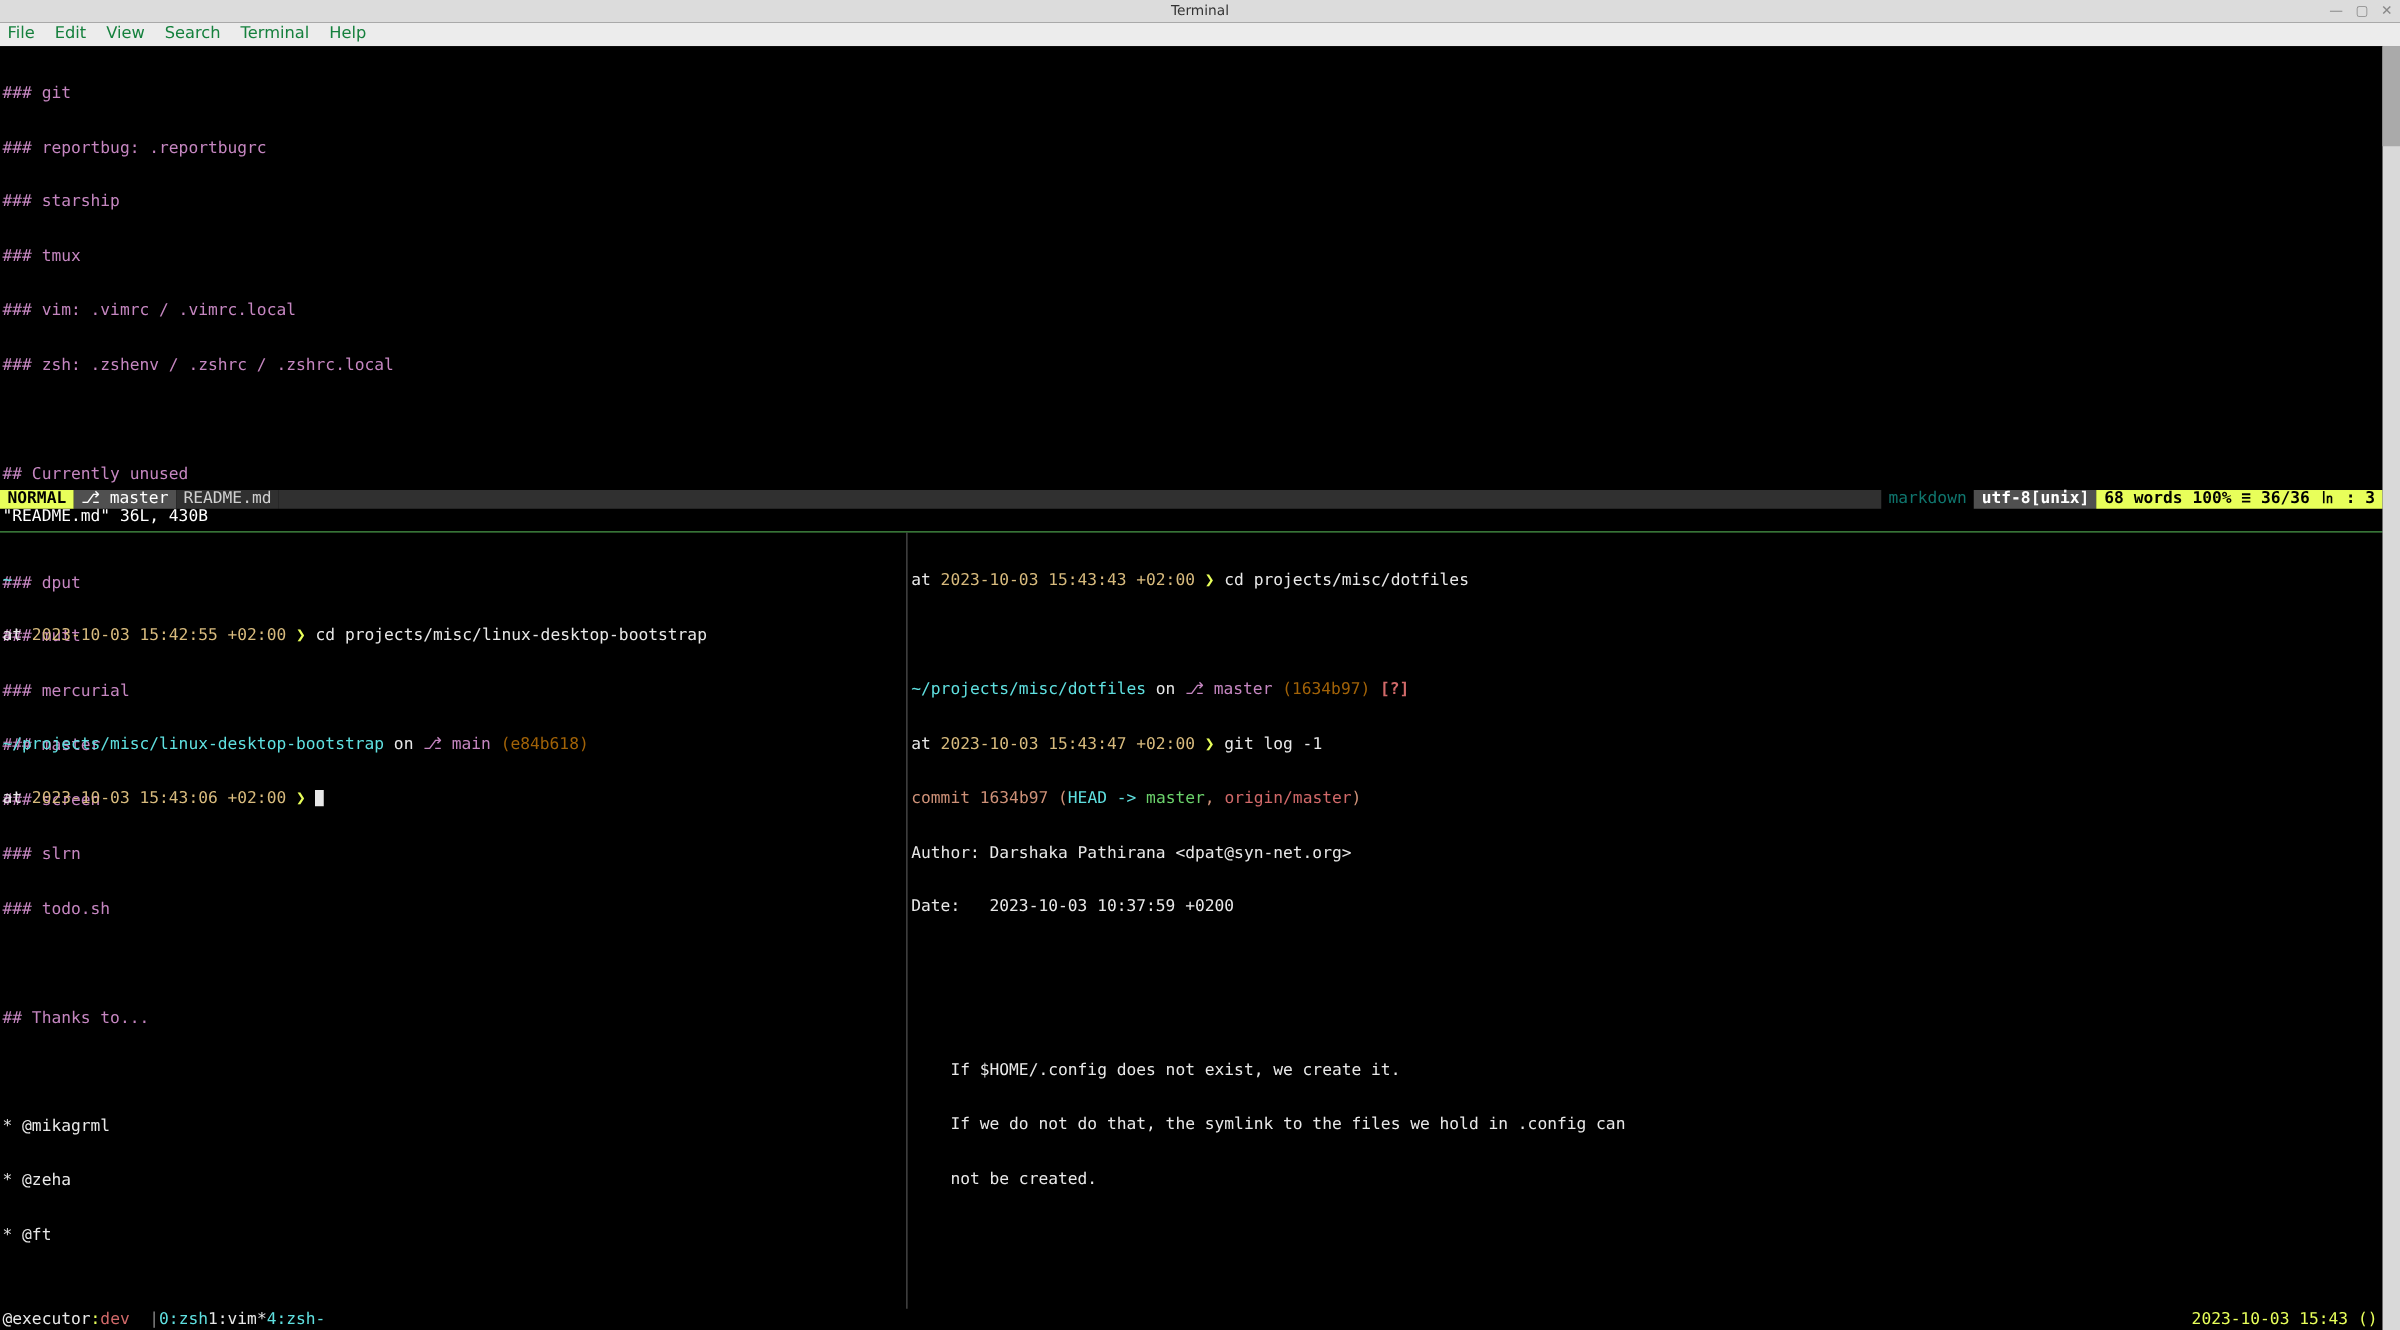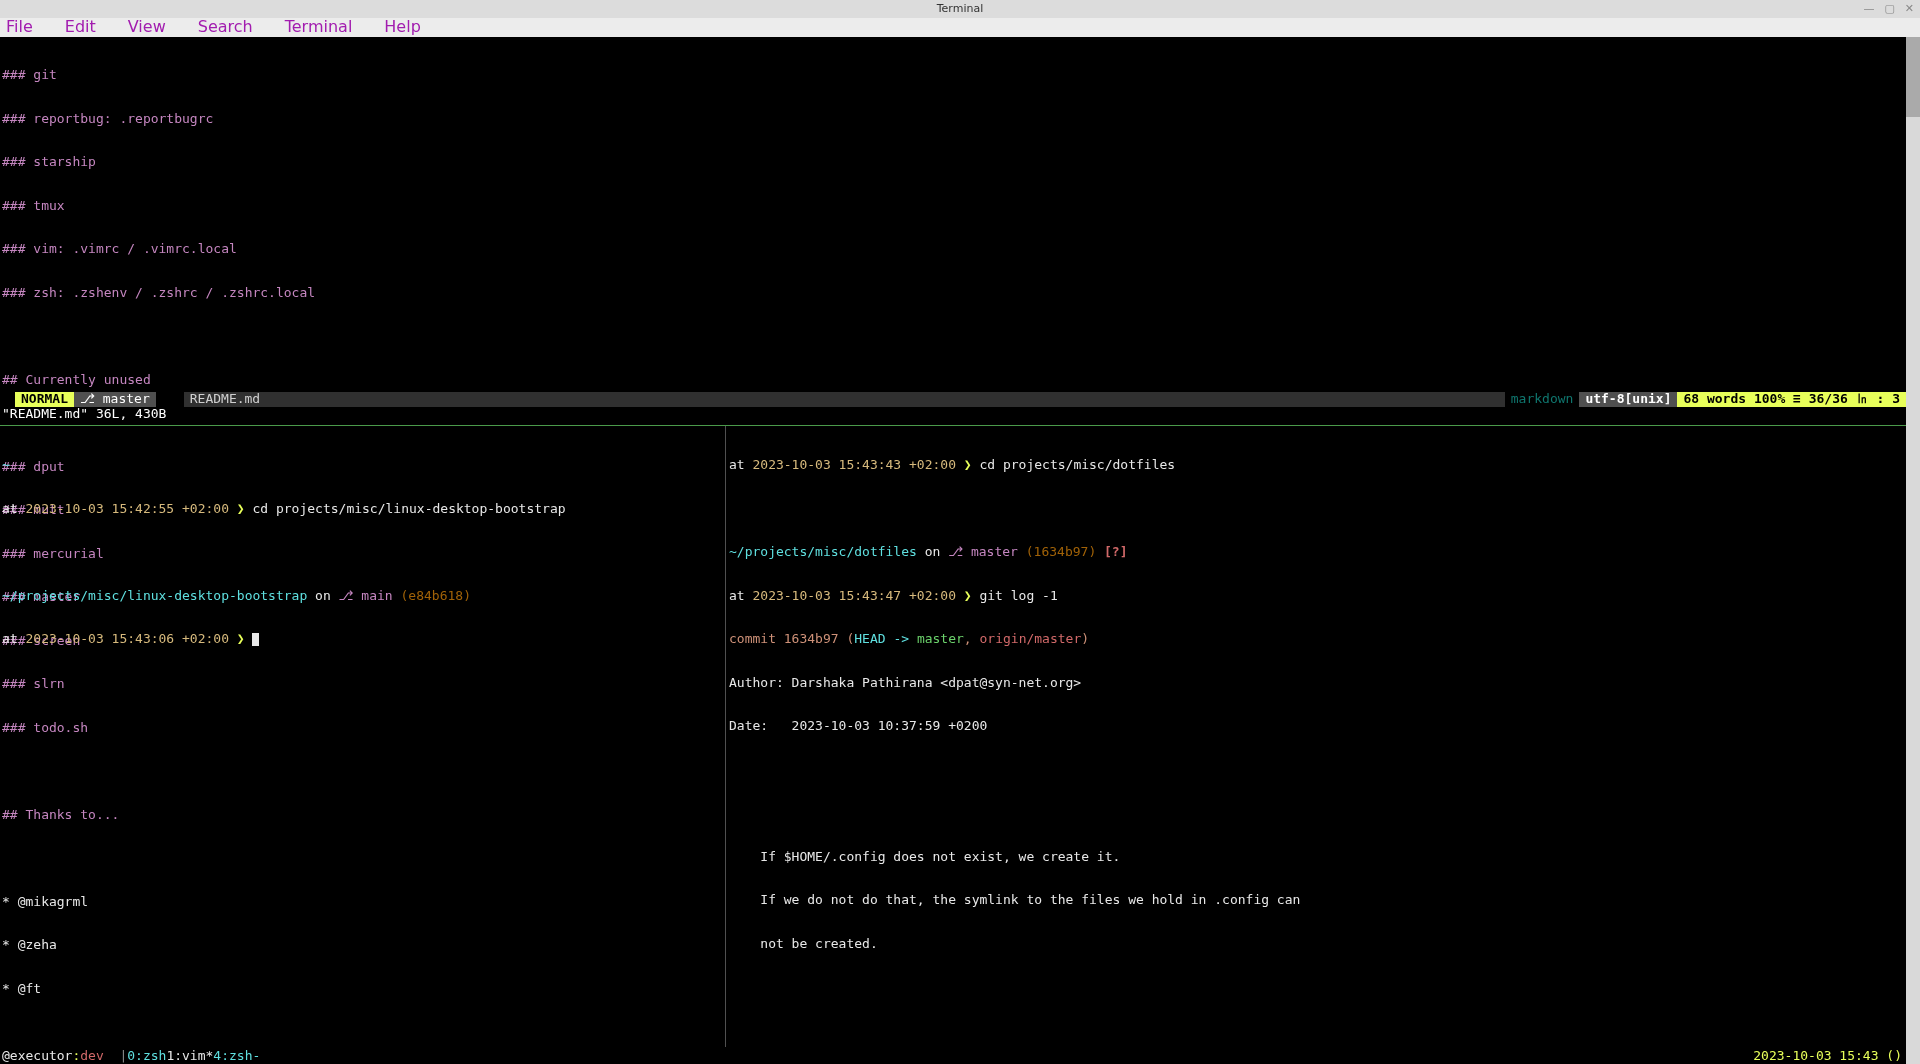--- a/index.html
+++ b/index.html
@@ -36,24 +36,24 @@
 }
 .titlebar .controls span { cursor: default; }
 
 
 .menubar {
   height: 19px;
   background: #ececec;
   display: flex;
   align-items: center;
   padding: 0 6px;
-  gap: 32px;
+  gap: 16px;
   font-family: "DejaVu Sans", Arial, sans-serif;
-  font-size: 16px;
-  color: #a21caf;
+  font-size: 13px;
+  color: #15803d;
 }
 .menubar span { cursor: default; }
 
 
 .term {
   position: absolute;
   top: 37px;
   left: 0;
   right: 0;
   bottom: 0;
@@ -85,25 +85,24 @@
 .vim-pane .line { height: 14.5px; }
 
 .vim-statusline {
   position: absolute;
   left: 0; right: 14px;
   top: 355px;
   height: 14.5px;
   display: flex;
   align-items: stretch;
   font-weight: bold;
-  padding-left: 15px;
 }
 .sl-mode { background: #e8ff5a; color: #000; padding: 0 6px; font-weight: bold; }
 .sl-branch { background: #505050; color: #fff; padding: 0 6px; font-weight: normal; }
-.sl-file { background: #303030; color: #d0d0d0; padding: 0 6px; font-weight: normal; flex: 0 0 auto; margin-left: 28px; }
+.sl-file { background: #303030; color: #d0d0d0; padding: 0 6px; font-weight: normal; flex: 0 0 auto; }
 .sl-fill { background: #303030; flex: 1; }
 .sl-ft { color: #0f766e; padding: 0 6px; font-weight: normal; }
 .sl-enc { background: #505050; color: #fff; padding: 0 6px; font-weight: bold; }
 .sl-words { background: #e8ff5a; color: #000; padding: 0 6px; }
 
 .vim-msgline {
   position: absolute;
   left: 2px;
   top: 370px;
   white-space: pre;

